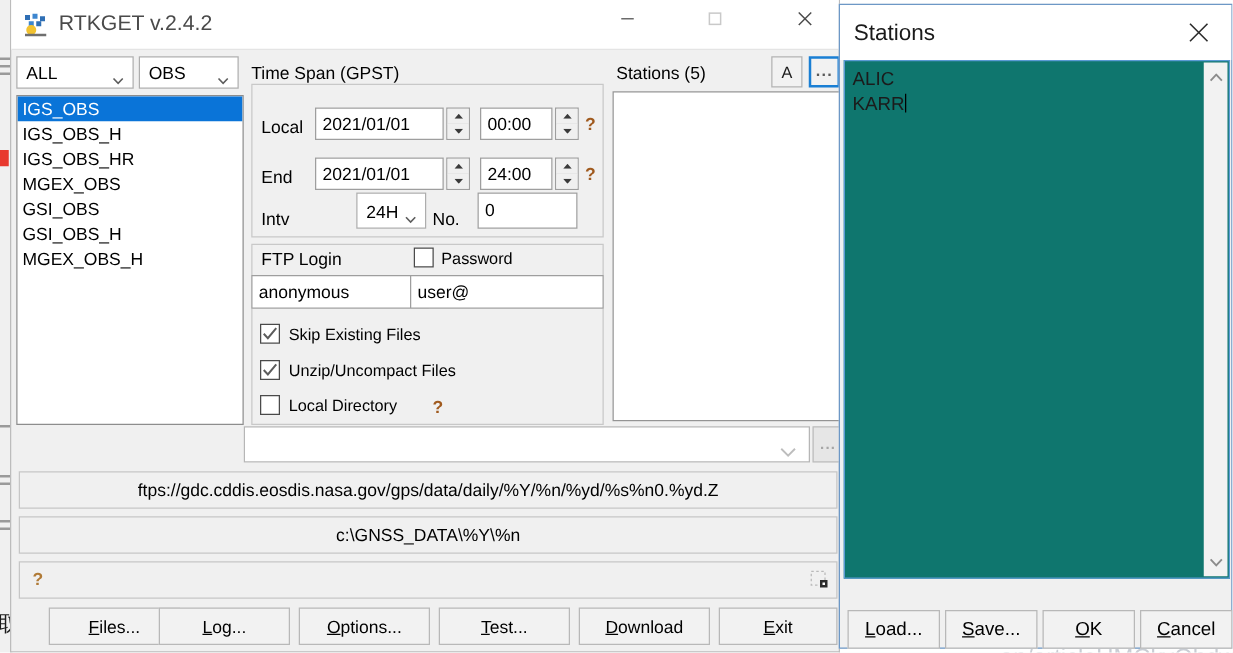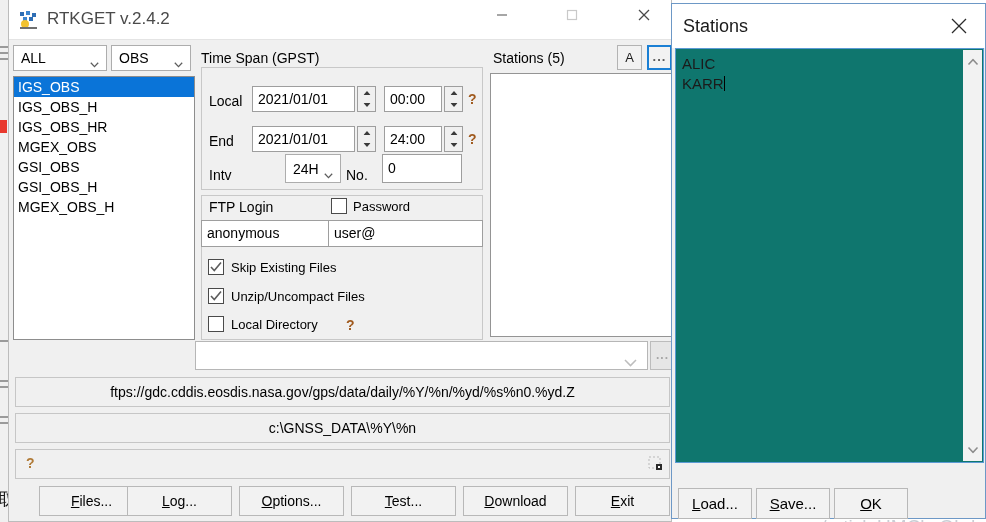--- a/index.html
+++ b/index.html
@@ -696,15 +696,16 @@
           <svg width="11" height="7" viewBox="0 0 11 7">
               <polyline points="1,1 5.5,5.8 10,1" fill="none" stroke="#8c8c8c" stroke-width="1.5"></polyline>
             </svg>
         </div>
       </div>
     </div>
 
     <div class="dlg-btn" style="left:6px; width:74px;"><u>L</u><span>oad...</span></div>
     <div class="dlg-btn" style="left:84px; width:74px;"><u>S</u><span>ave...</span></div>
     <div class="dlg-btn" style="left:162px; width:74px;"><u>O</u><span>K</span></div>
+    <div class="dlg-btn" style="left:240px; width:74px;"><u>C</u><span>ancel</span></div>
   </div>
 
 </div>
 
 </body></html>

